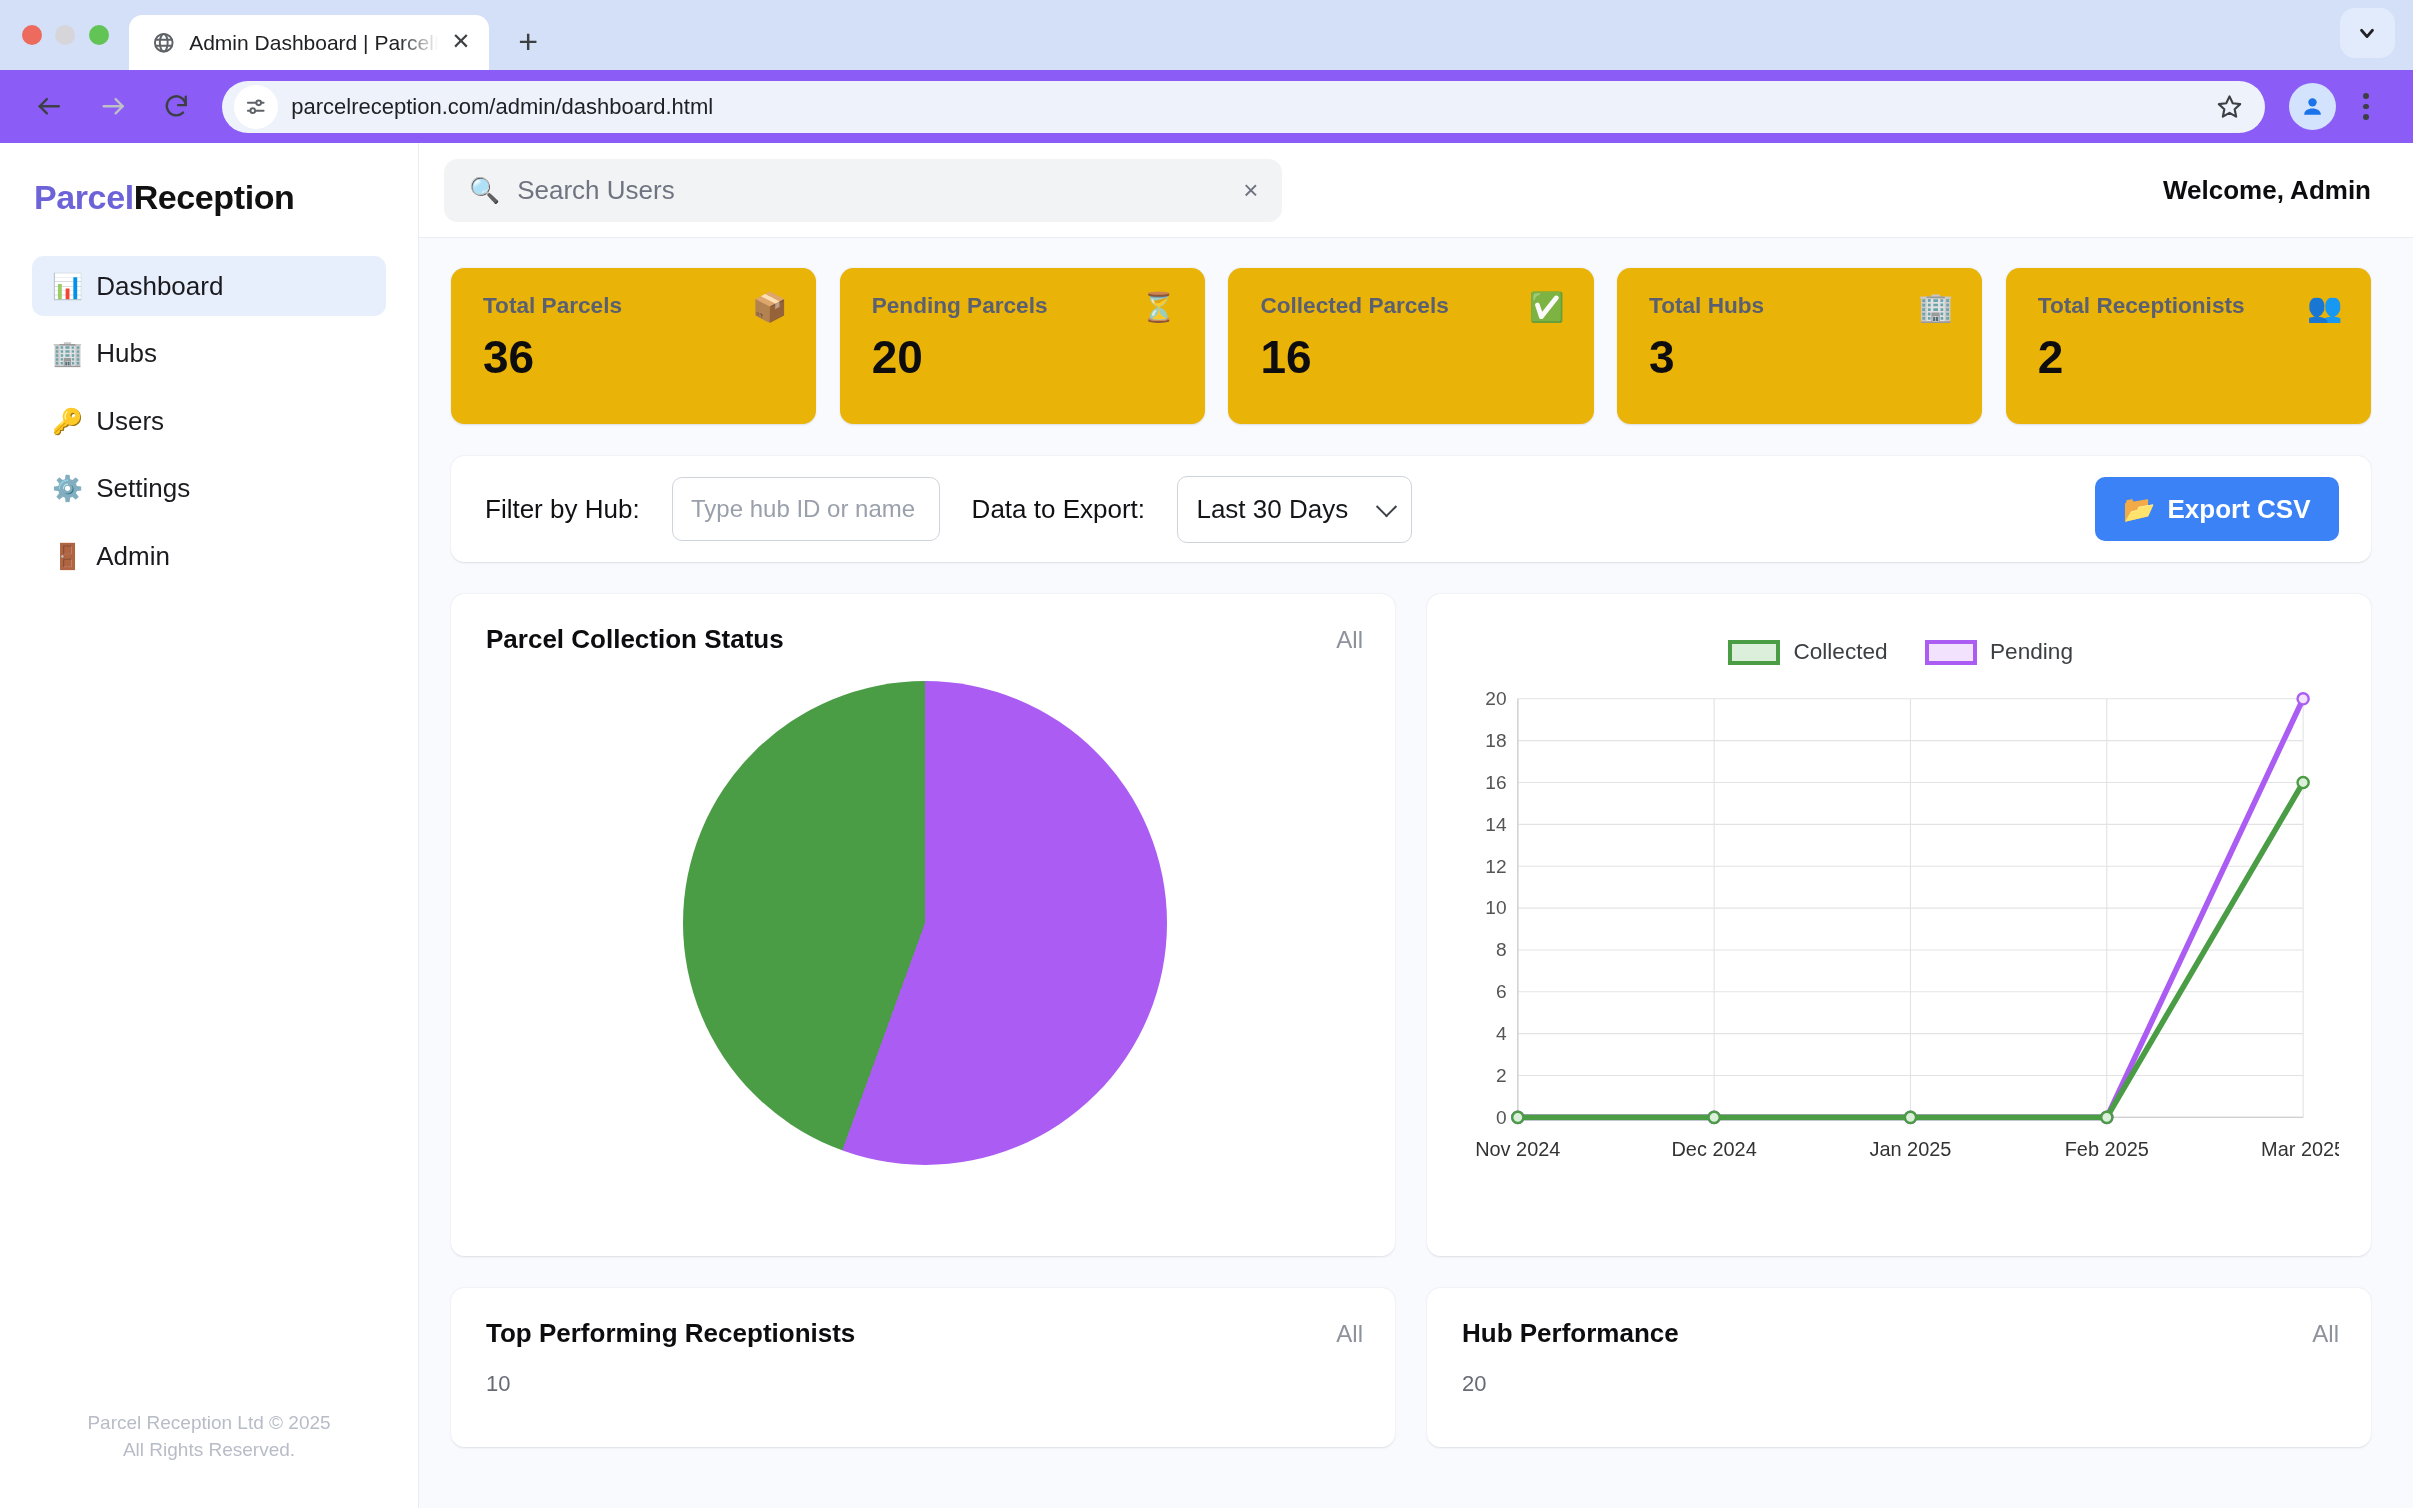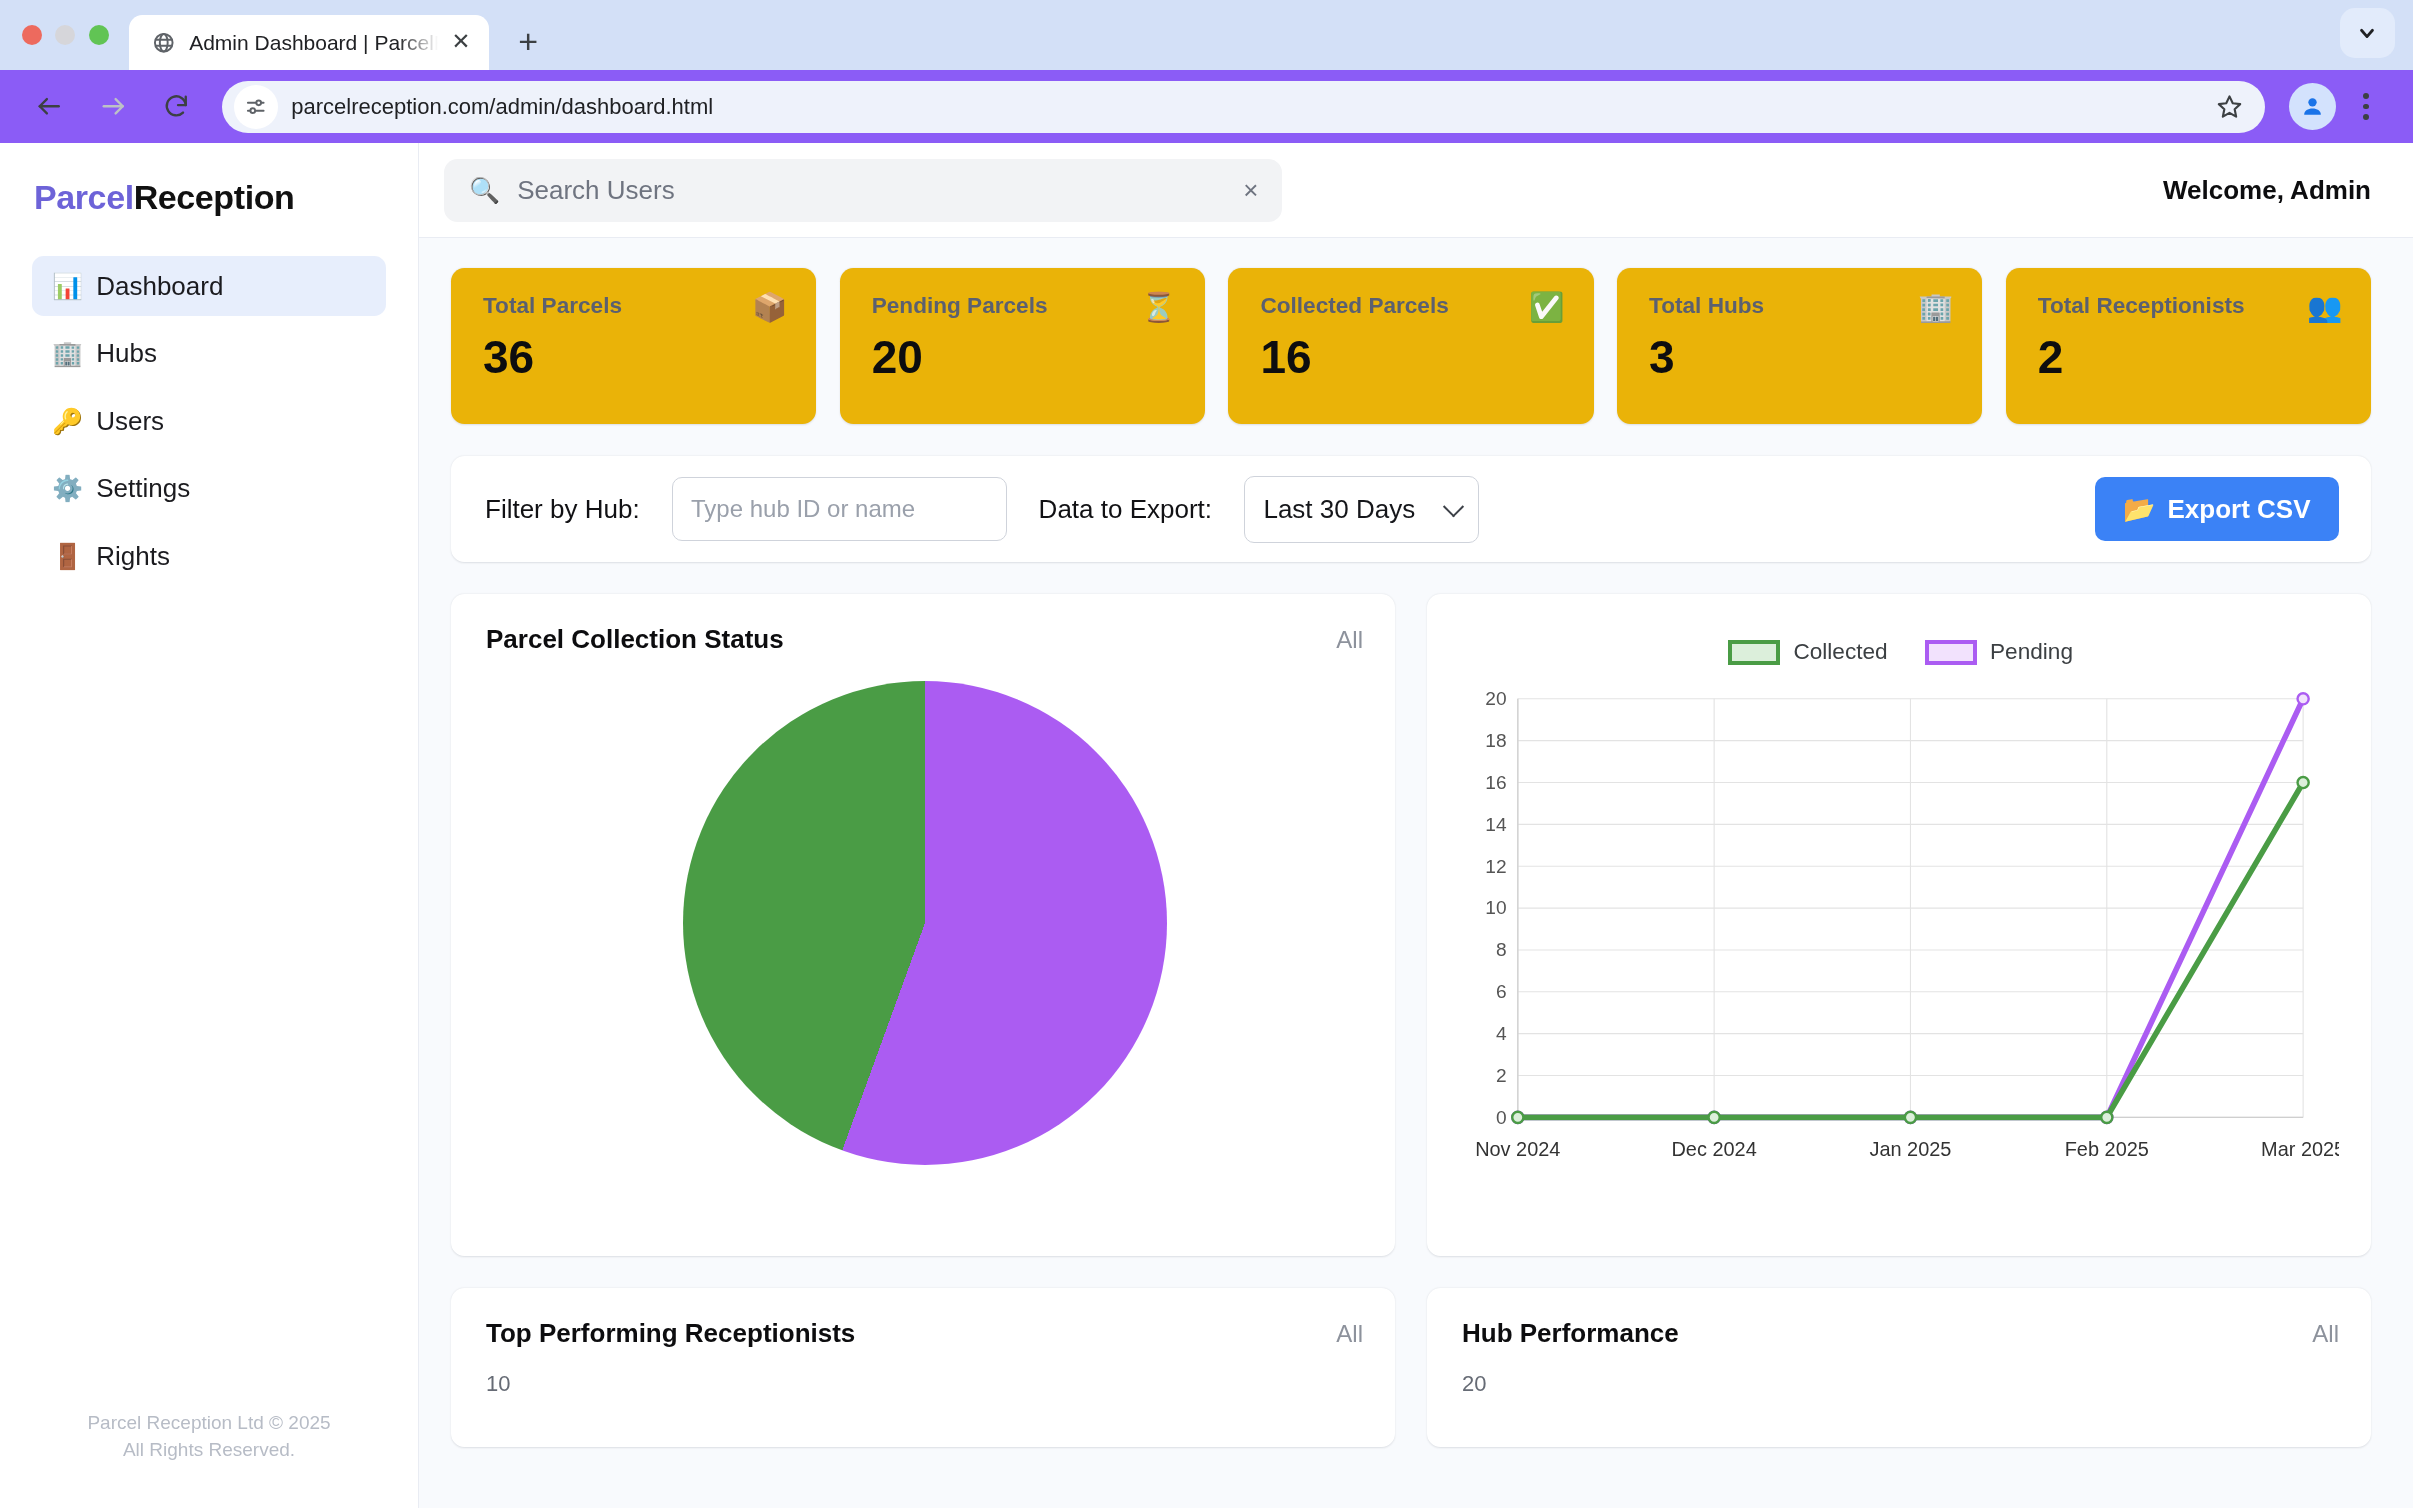--- a/index.html
+++ b/index.html
@@ -184,21 +184,21 @@
 
   
   .filterbar {
     background: #ffffff; border-radius: 13.4px;
     box-shadow: 0 0.8px 2.5px rgba(16,24,40,.07), 0 0.8px 1.7px rgba(16,24,40,.05);
     height: 106px; display: flex; align-items: center;
     padding: 0 32px 0 34px; gap: 32px; margin-bottom: 32px;
   }
   .f-label { font-size: 26px; color: #111114; white-space: nowrap; }
   .hub-input {
-    width: 335px; height: 64px; border: 0.8px solid #cfd3db; border-radius: 10px;
+    width: 268px; height: 64px; border: 0.8px solid #cfd3db; border-radius: 10px;
     padding: 0 18.4px; font-family: "Liberation Sans", sans-serif; font-size: 24px;
     color: #1b1b1f; outline: none; background: #fff;
   }
   .hub-input::placeholder { color: #9aa0ab; }
   .export-select {
     position: relative; width: 235px; height: 67px;
     border: 0.8px solid #cfd3db; border-radius: 10px; background: #fff;
     display: flex; align-items: center; padding: 0 18.4px;
   }
   .export-select span { font-size: 26px; color: #15161a; }
@@ -347,21 +347,21 @@
         <div class="nav-item">
           <span class="nav-emoji">🔑</span>
           <span>Users</span>
         </div>
         <div class="nav-item">
           <span class="nav-emoji">⚙️</span>
           <span>Settings</span>
         </div>
         <div class="nav-item">
           <span class="nav-emoji">🚪</span>
-          <span>Rights</span>
+          <span>Admin</span>
         </div>
       </nav>
 
       <div class="side-footer">
         <div>Parcel Reception Ltd © 2025</div>
         <div>All Rights Reserved.</div>
       </div>
     </aside>
 
     <main class="main">

